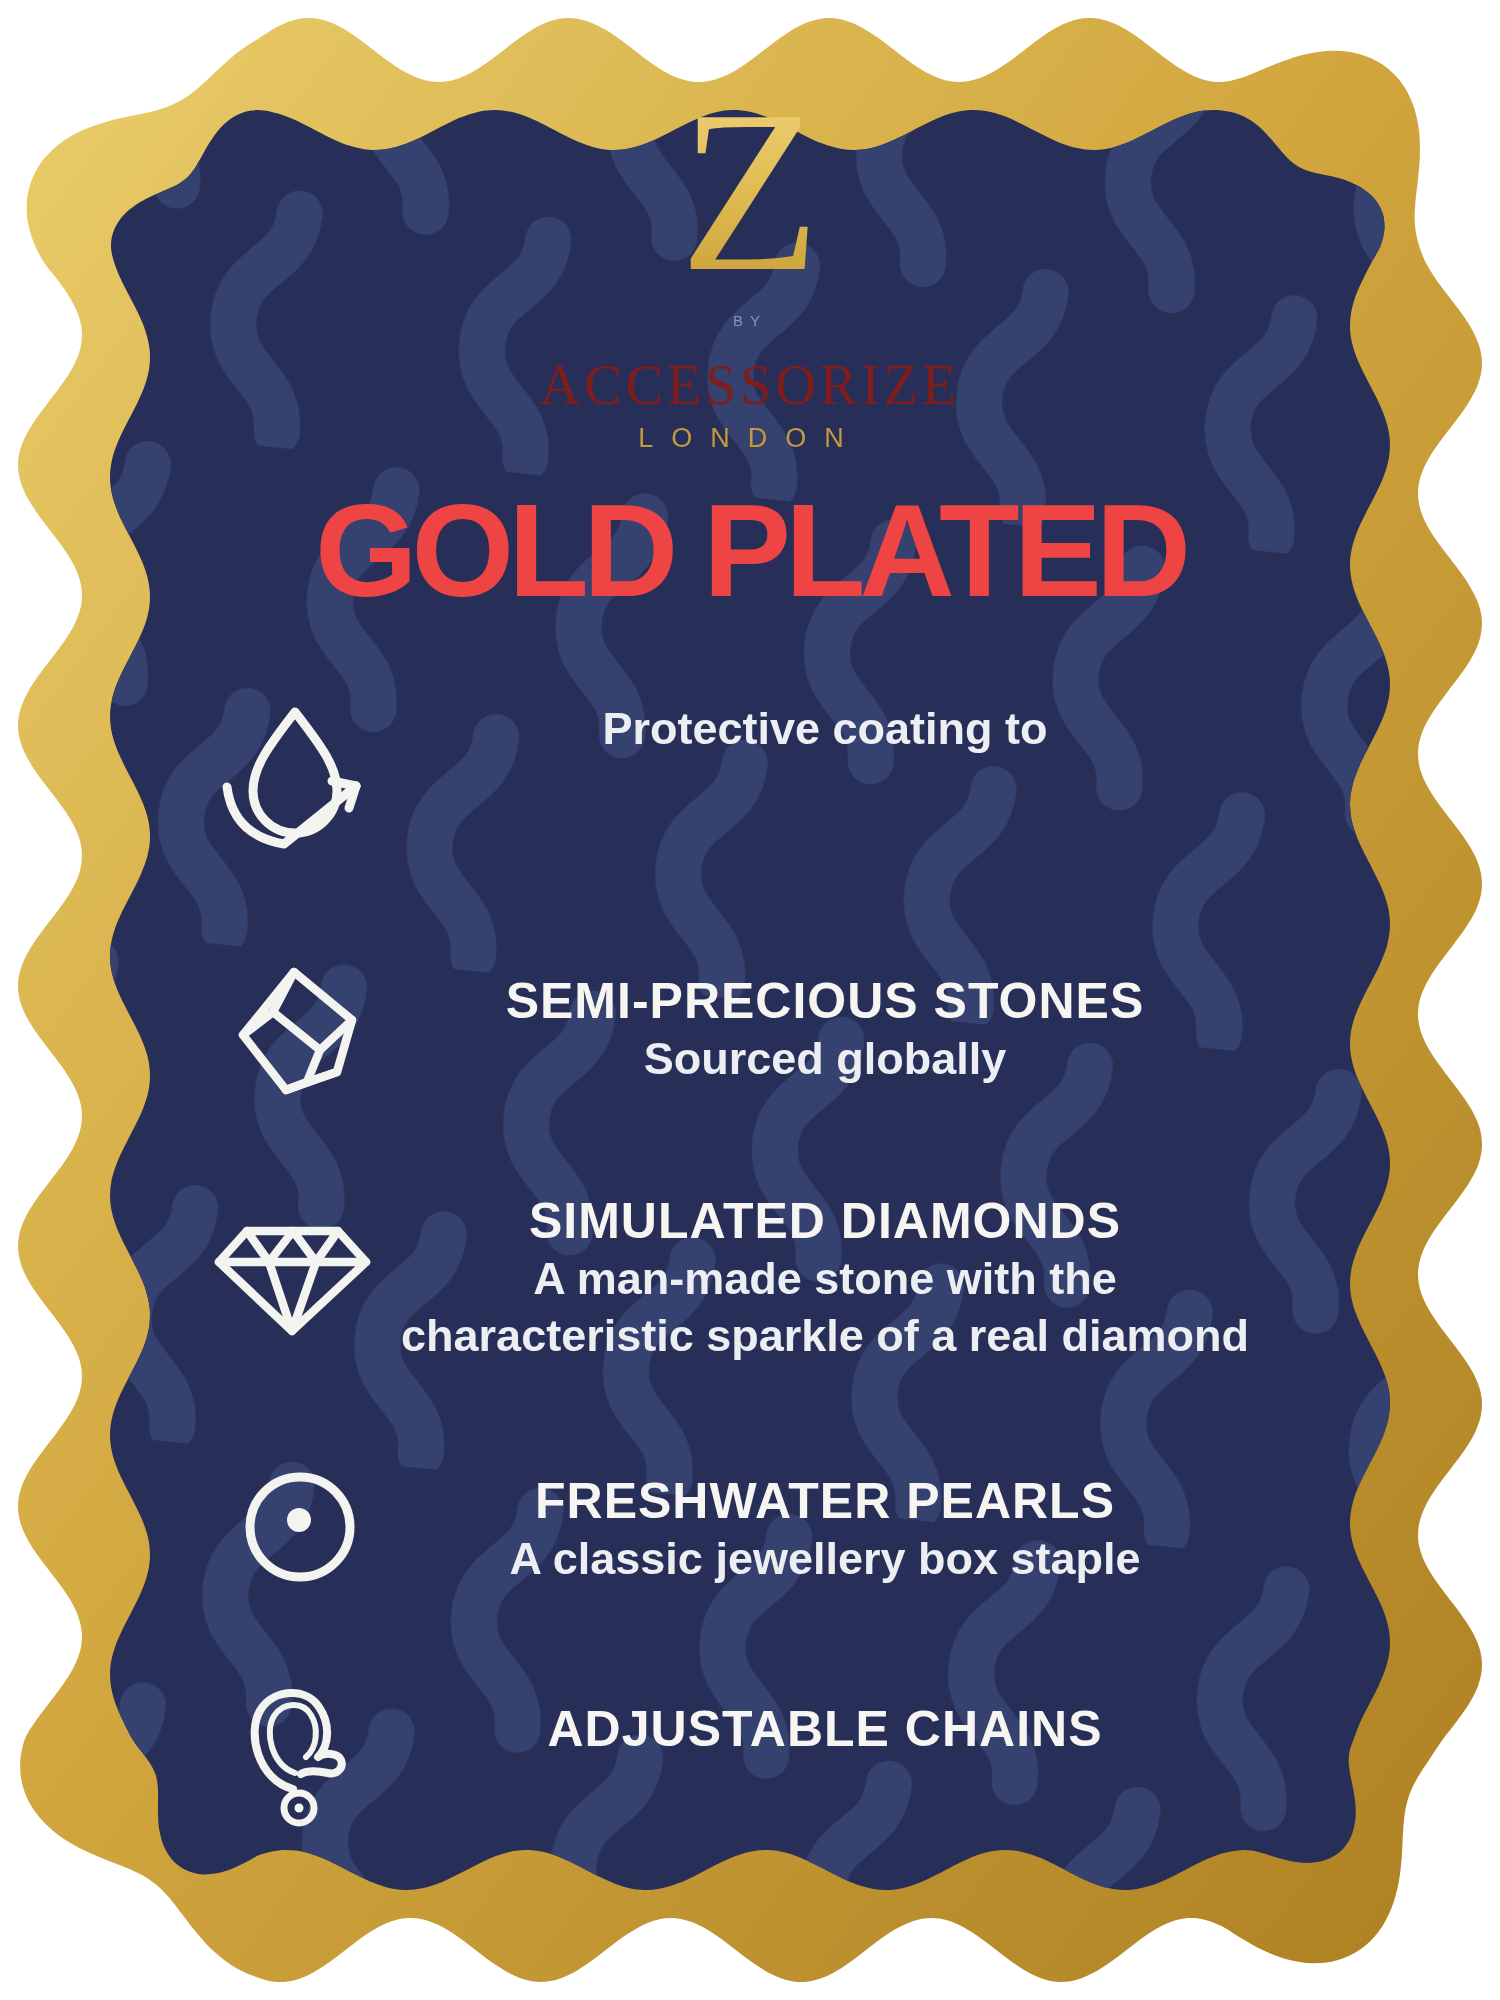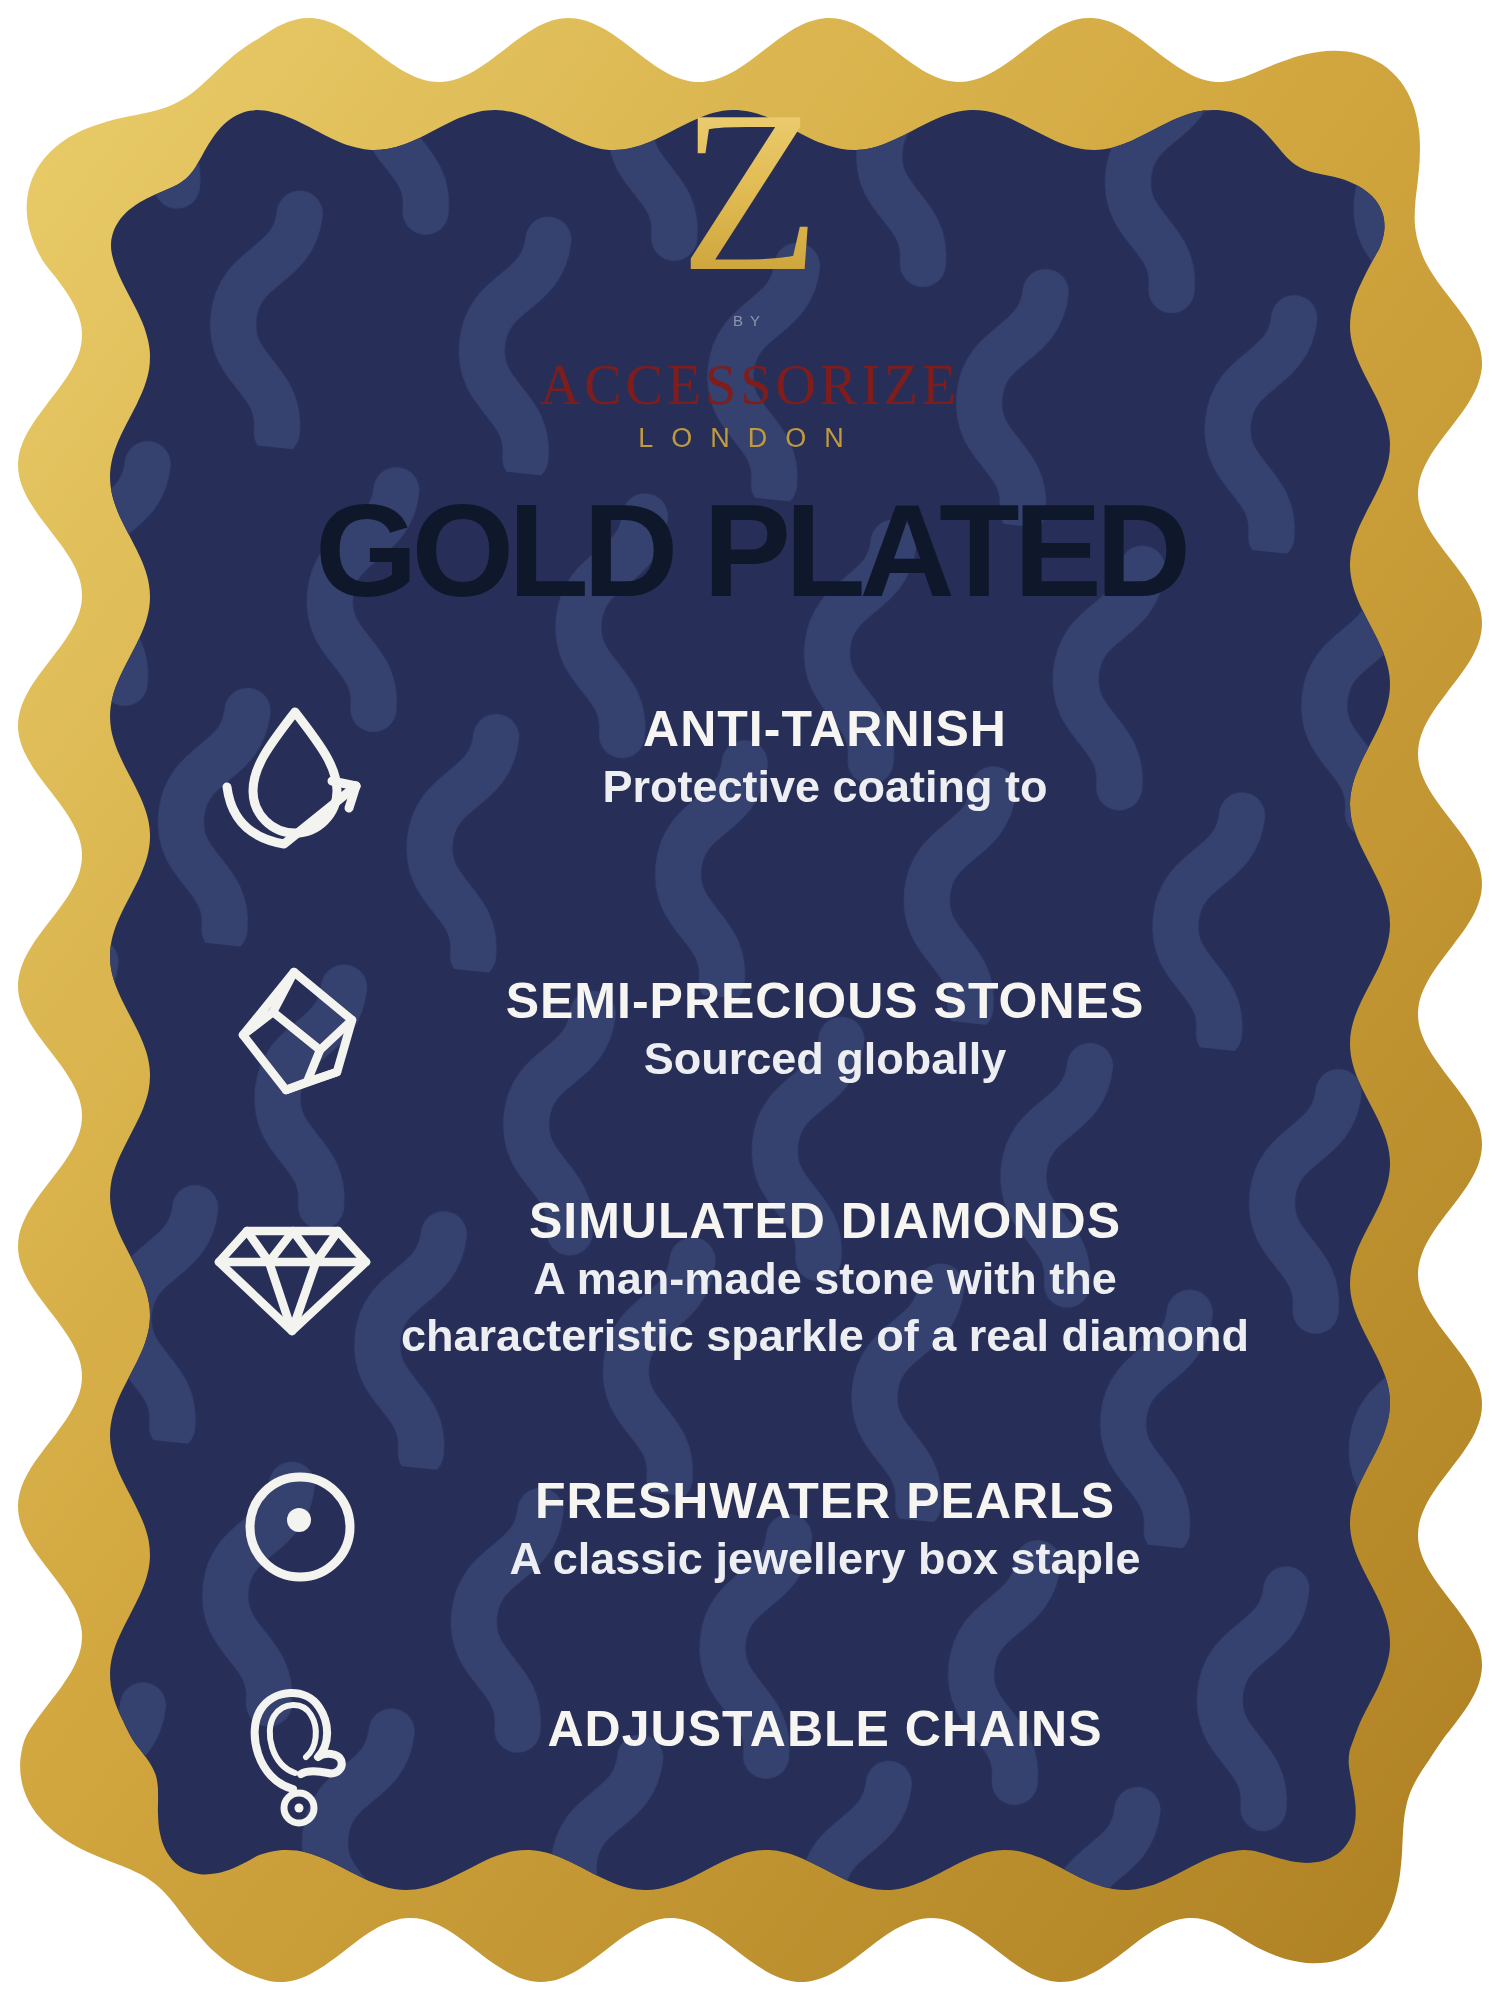--- a/index.html
+++ b/index.html
@@ -18,21 +18,21 @@
     background:linear-gradient(180deg,#eed37c 0%,#e3bd55 45%,#c79d35 100%);
     -webkit-background-clip:text;background-clip:text;-webkit-text-fill-color:transparent;
   }
   .by{top:313px;font-size:15px;letter-spacing:7px;color:#8d95ae;line-height:1;}
   .brandname{top:357px;font-family:"Liberation Serif", serif;font-size:56px;letter-spacing:4px;
     color:#7f1d1d;line-height:1;}
   .city{top:425px;font-size:27px;letter-spacing:18px;color:#c09a3e;line-height:1;font-weight:500;}
 
   .main-title{
     top:485px;font-size:132px;font-weight:bold;letter-spacing:-6px;line-height:1;
-    color:#0f172a;white-space:nowrap;text-align:center;
+    color:#ef4444;white-space:nowrap;text-align:center;
   }
 
   
   .feature-text{
     position:absolute;left:375px;width:900px;z-index:2;text-align:center;color:#f4f3ef;
     white-space:nowrap;
   }
   .feature-text h3{
     margin:0;font-size:50px;line-height:58px;font-weight:bold;letter-spacing:1px;color:#f6f5f1;
   }
@@ -96,21 +96,20 @@
 </svg>
 
 <div class="layer monogram">Z</div>
 <div class="layer by">BY</div>
 <div class="layer brandname">ACCESSORIZE</div>
 <div class="layer city">LONDON</div>
 
 <div class="layer main-title">GOLD PLATED</div>
 
 <div class="feature-text ft-1">
-  <h3>ANTI-TARNISH</h3>
   <p>Protective coating to</p>
 </div>
 
 <div class="feature-text ft-2">
   <h3>SEMI-PRECIOUS STONES</h3>
   <p>Sourced globally</p>
 </div>
 
 <div class="feature-text ft-3">
   <h3>SIMULATED DIAMONDS</h3>

